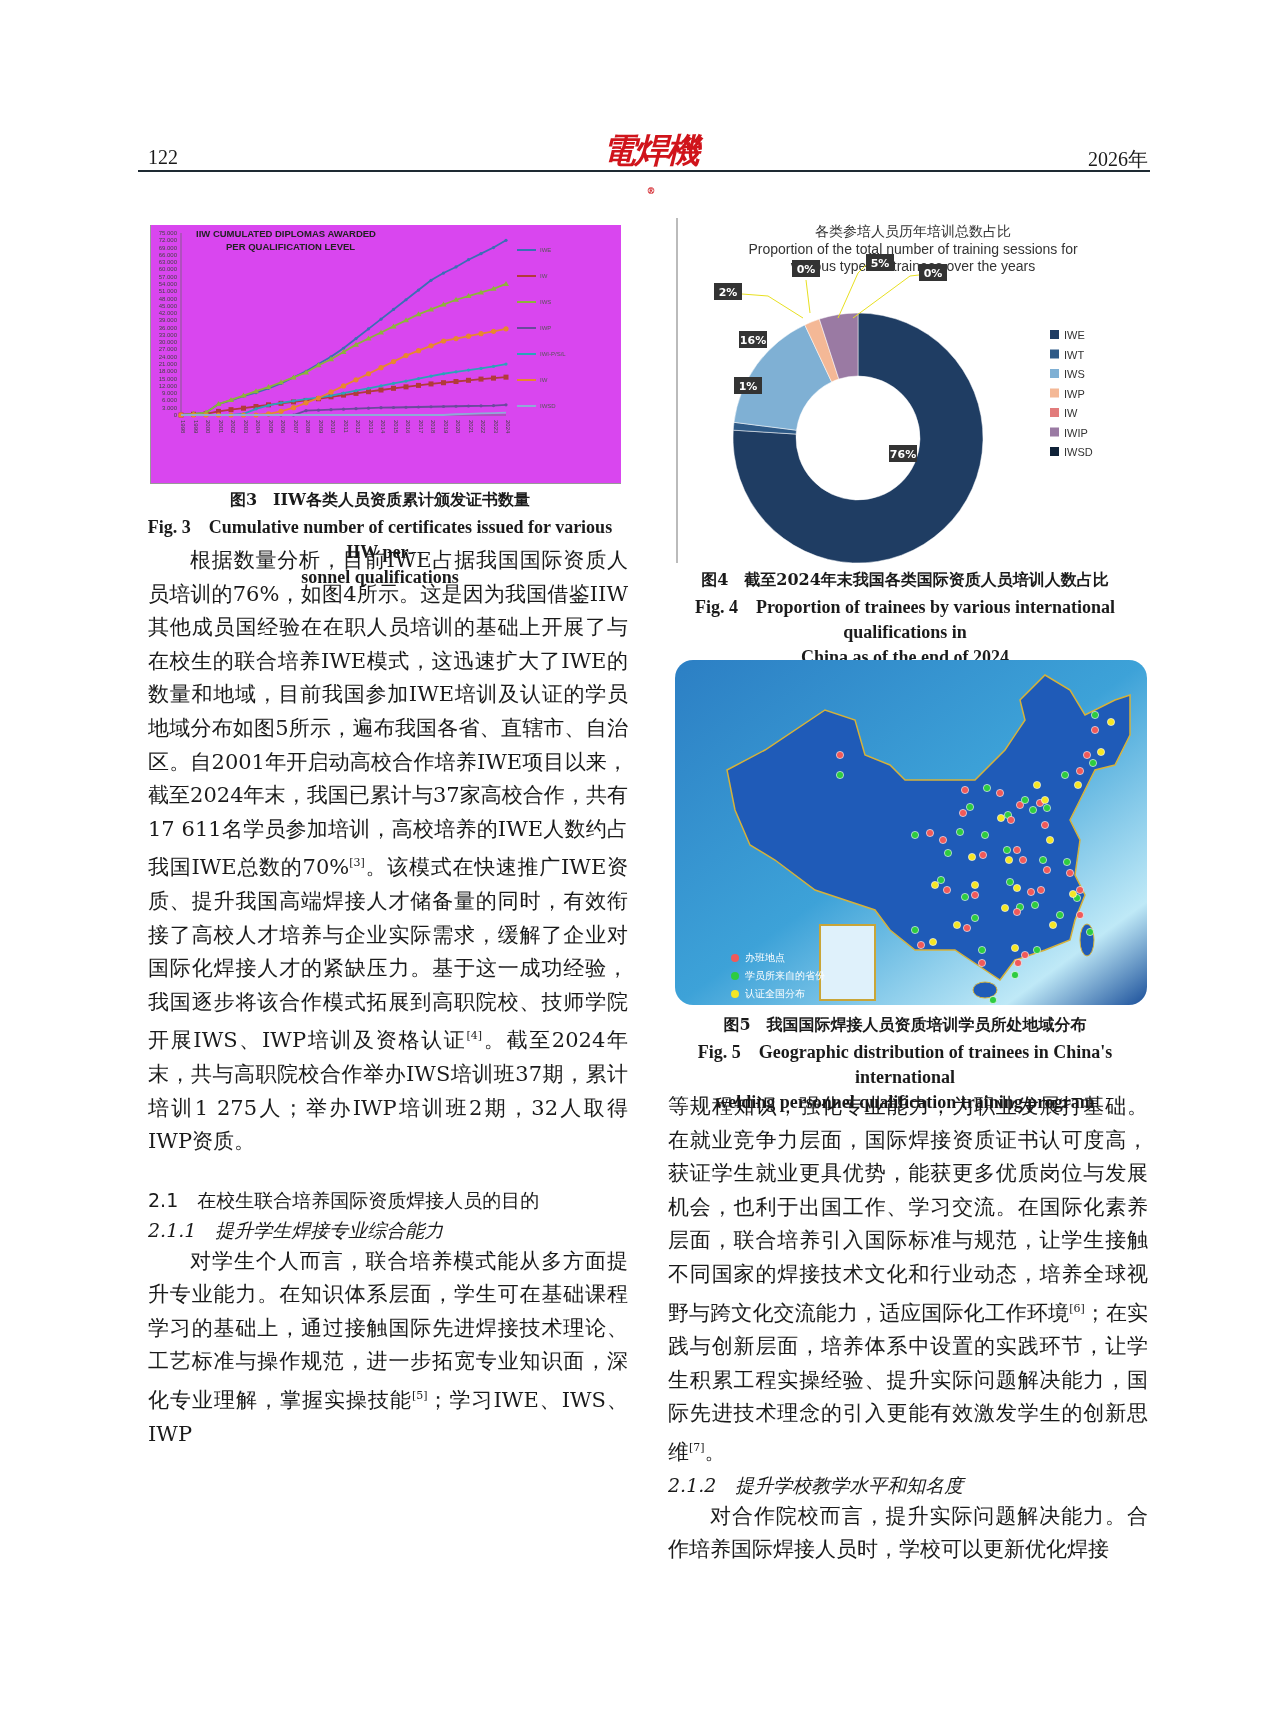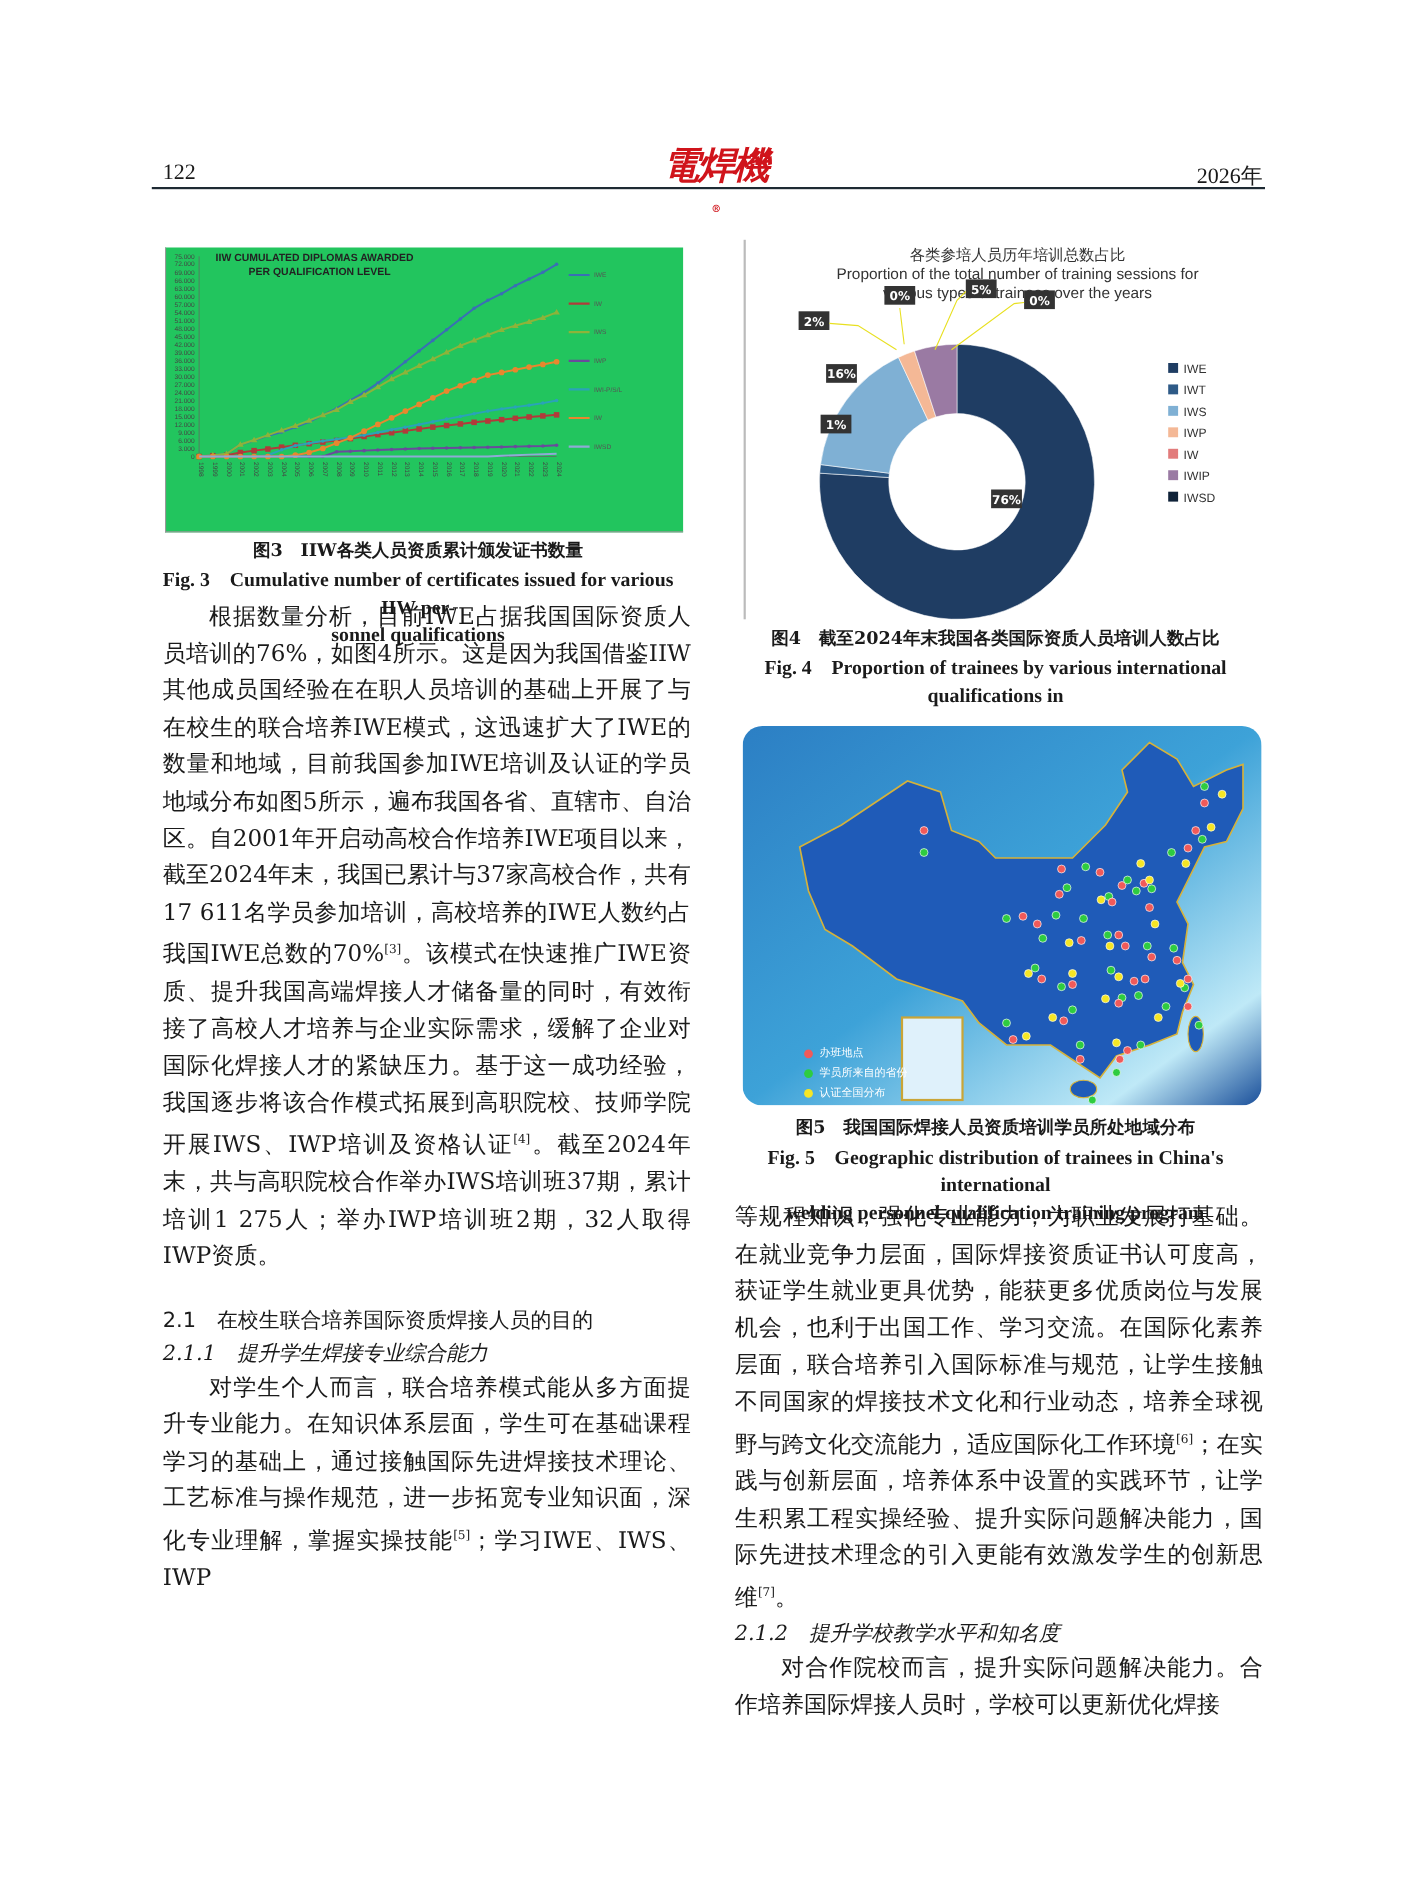--- a/index.html
+++ b/index.html
@@ -8,28 +8,28 @@
   .abs { position: absolute; }
   .header-num { left: 148px; top: 146px; font-size: 20px; }
   .header-year { right: 128px; top: 146px; font-size: 20px; }
   .logo { left: 600px; top: 128px; width: 100px; height: 48px; color: #d0141b;
           font-size: 34px; font-weight: bold; font-family: "DejaVu Serif", serif;
           font-style: italic; letter-spacing: -2px; text-align: center; }
   .logo sup { font-size: 9px; color: #d0141b; }
   .header-rule { left: 138px; top: 170px; width: 1012px; height: 2px; background: #1e2a33; }
 
   
-  .fig3 { left: 150px; top: 225px; width: 470px; height: 258px; border-left: 1px solid #999; border-bottom: 1px solid #999; background: #22c55e; }
+  .fig3 { left: 150px; top: 225px; width: 470px; height: 258px; border-left: 1px solid #999; border-bottom: 1px solid #999; background: #d946ef; }
   .fig3 svg { display: block; }
 
   .cap-cn { font-weight: bold; font-size: 16px; text-align: center; font-family: "DejaVu Serif", serif; }
   .cap-en { font-weight: bold; font-size: 18px; text-align: center; line-height: 25px; }
 
   
-  .fig4 { left: 676px; top: 218px; width: 470px; height: 345px; border-left: 2px solid #bbb; background: #fff; padding-left: 12px; }
+  .fig4 { left: 676px; top: 218px; width: 470px; height: 345px; border-left: 2px solid #bbb; background: #fff; }
 
   
   .fig5 { left: 675px; top: 660px; width: 472px; height: 345px; overflow: hidden; border-radius: 18px; }
 
   .col { font-size: 21px; line-height: 33.6px; text-align: justify; font-family: "DejaVu Serif", serif; }
   .col p { margin: 0; }
   .indent { text-indent: 2em; }
   .sec-h { font-family: "DejaVu Sans", sans-serif; font-weight: bold; font-size: 26px; line-height: 41px; color: #1b2838; }
   .sub-h { font-family: "DejaVu Sans", sans-serif; font-weight: normal; font-size: 19px; line-height: 30px; }
   .subsub-h { font-size: 19px; line-height: 30px; font-style: italic; }
@@ -333,20 +333,21 @@
       <text x="386" y="199" font-size="11" fill="#333" font-family="Liberation Sans, sans-serif">IW</text>
       <rect x="372" y="209.5" width="9" height="9" fill="#9a7aa3"></rect>
       <text x="386" y="218.5" font-size="11" fill="#333" font-family="Liberation Sans, sans-serif">IWIP</text>
       <rect x="372" y="229" width="9" height="9" fill="#0f2238"></rect>
       <text x="386" y="238" font-size="11" fill="#333" font-family="Liberation Sans, sans-serif">IWSD</text>
     </svg>
 </div>
 <div class="abs cap-cn" style="left:660px;top:570px;width:490px;">图4　截至2024年末我国各类国际资质人员培训人数占比</div>
 <div class="abs cap-en" style="left:660px;top:595px;width:490px;">
   <div>Fig. 4　Proportion of trainees by various international qualifications in</div>
+  <div>China as of the end of 2024</div>
 </div>
 
 <div class="abs fig5">
   <svg width="472" height="345" viewBox="0 0 472 345">
     <defs>
       <linearGradient id="bg" x1="0" y1="0" x2="1" y2="1">
         <stop offset="0" stop-color="#2c7fc4"></stop>
         <stop offset="0.5" stop-color="#3da2d8"></stop>
         <stop offset="0.85" stop-color="#bfe9f7"></stop>
         <stop offset="1" stop-color="#1a4f9a"></stop>

